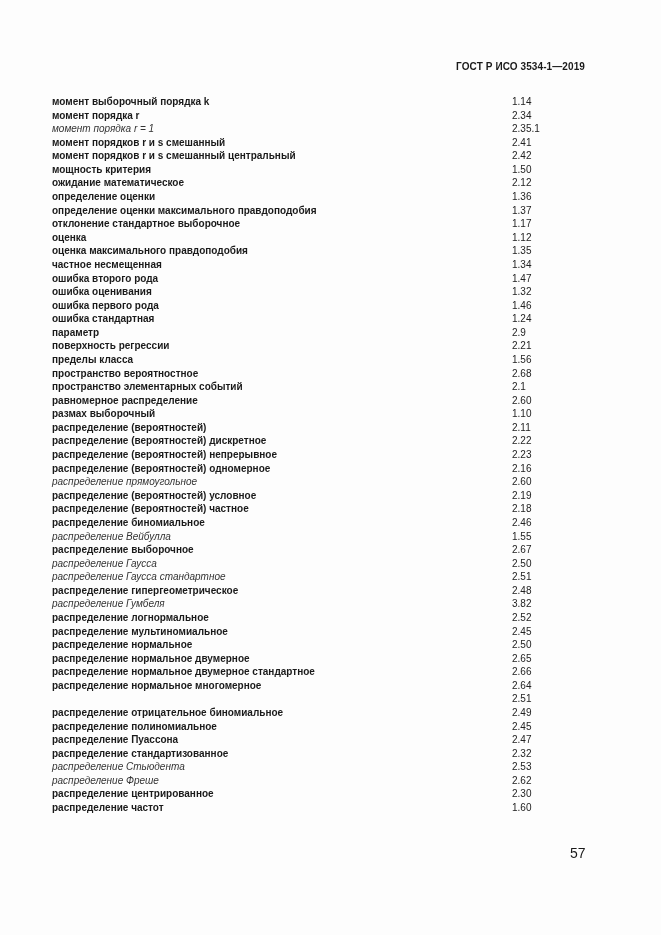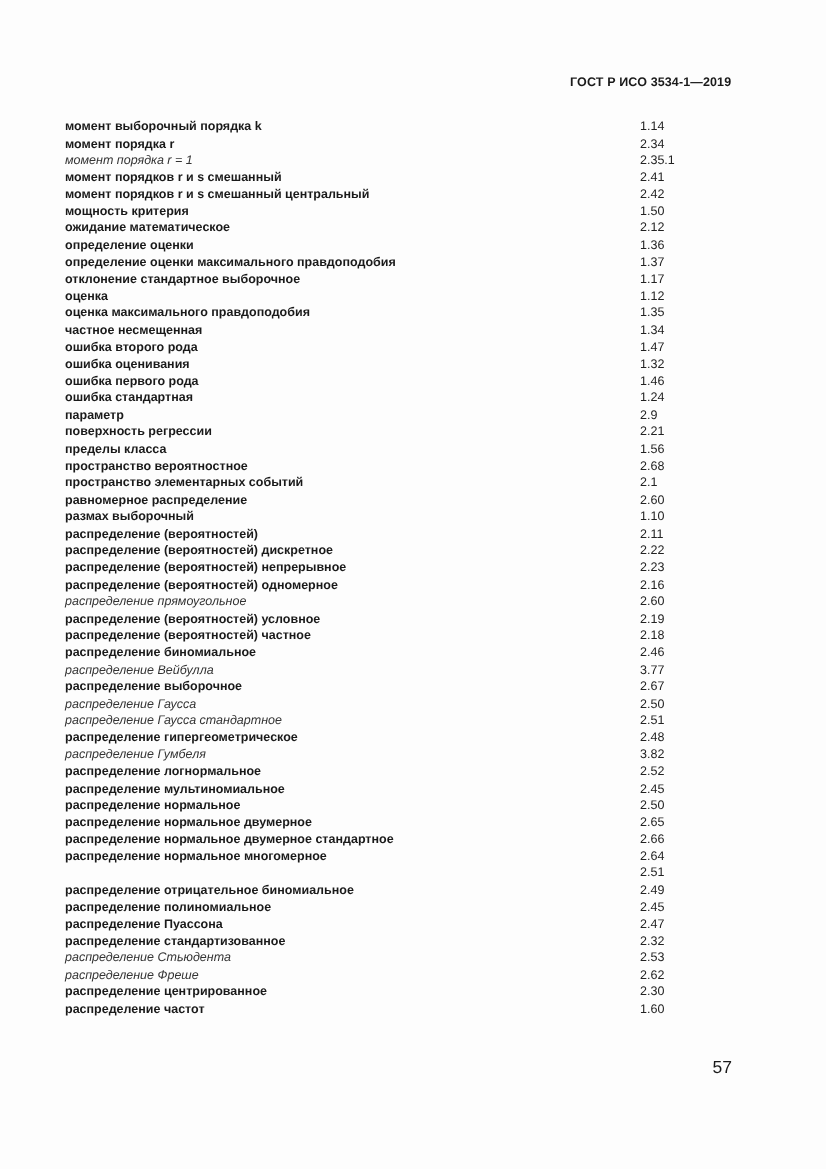--- a/index.html
+++ b/index.html
@@ -142,21 +142,21 @@
     <div class="row">
       <span class="term">распределение (вероятностей) частное</span>
       <span class="ref">2.18</span>
     </div>
     <div class="row">
       <span class="term">распределение биномиальное</span>
       <span class="ref">2.46</span>
     </div>
     <div class="row">
       <span class="term italic">распределение Вейбулла</span>
-      <span class="ref">3.77</span>
+      <span class="ref">1.55</span>
     </div>
     <div class="row">
       <span class="term">распределение выборочное</span>
       <span class="ref">2.67</span>
     </div>
     <div class="row">
       <span class="term italic">распределение Гаусса</span>
       <span class="ref">2.50</span>
     </div>
     <div class="row">

